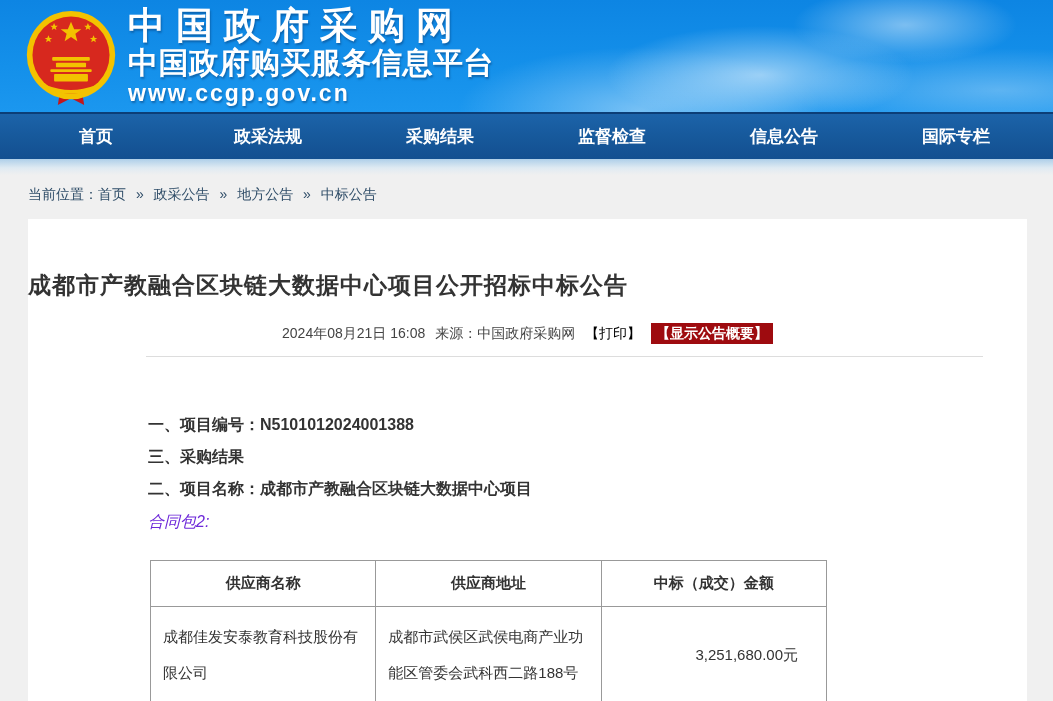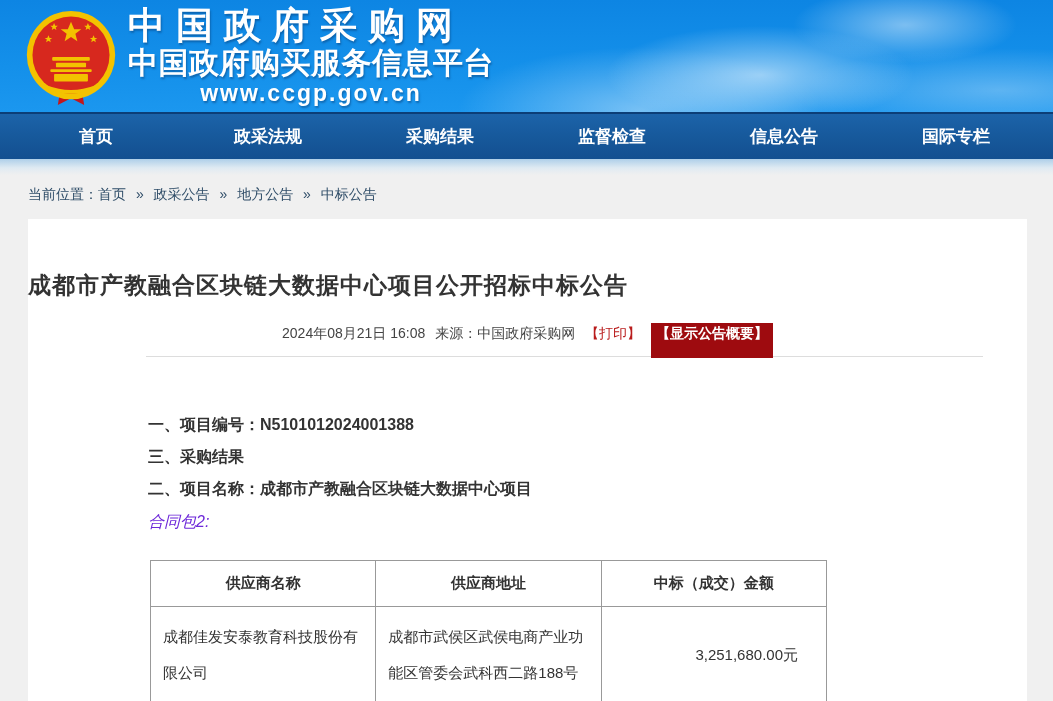--- a/index.html
+++ b/index.html
@@ -19,21 +19,21 @@
       radial-gradient(ellipse 260px 90px at 640px 110px, rgba(255,255,255,.40), rgba(255,255,255,0) 70%),
       radial-gradient(ellipse 300px 60px at 1000px 90px, rgba(255,255,255,.30), rgba(255,255,255,0) 70%),
       linear-gradient(180deg,#0d85e3 0%, #1490ea 60%, #1b97ef 100%);
     overflow:hidden;
   }
   .brand{ position:absolute; left:24px; top:6px; display:flex; align-items:center; cursor:pointer;}
   .emblem{ width:94px; height:98px; flex:0 0 auto; }
   .brand-text{ margin-left:10px; color:#fff; text-shadow:1px 2px 2px rgba(9,70,130,.55); }
   .site-name{ font-size:37px; font-weight:bold; letter-spacing:11px; line-height:40px; white-space:nowrap;}
   .site-subtitle{ font-size:30px; font-weight:bold; letter-spacing:0.5px; line-height:34px; white-space:nowrap;}
-  .site-url{ font-size:23px; font-weight:bold; letter-spacing:2px; text-align:center; line-height:27px;}
+  .site-url{ font-size:23px; font-weight:bold; letter-spacing:2px; text-align:left; line-height:27px;}
 
   
   .main-nav{
     height:47px;
     background:linear-gradient(180deg,#1c63a9 0%, #175a9d 45%, #134f90 100%);
     border-top:2px solid #0c3e77;
     display:flex; align-items:center;
     padding-left:10px;
   }
   .nav-item{
@@ -57,24 +57,24 @@
     background:#fff; padding-top:51px;
   }
   .article-title{
     text-align:left; font-size:23px; font-weight:bold; color:#333;
     letter-spacing:1px;
   }
   .meta-line{
     margin-top:24px; text-align:center; font-size:14px; color:#444;
   }
   .meta-line > span{ margin:0 3px; }
-  .print-link{ color:#b91c1c; cursor:pointer; }
+  .print-link{ color:#000000; cursor:pointer; }
   .summary-badge{
     background:#9e0b0f; color:#fff; cursor:pointer;
-    padding:2px 5px 17px 5px; font-weight:bold;
+    padding:2px 5px 3px 5px; font-weight:bold;
   }
   .divider{ border:none; border-top:1px solid #ddd; margin:13px 44px 0 118px; }
 
   .body-text{ margin:52px 0 0 120px; font-size:16px; }
   .body-line{ line-height:32px; }
   .body-line.bold{ font-weight:bold; }
   .body-line.pkg{ margin-top:1px; color:#6d28d9;font-style:italic; }
 
   
   .result-table{

